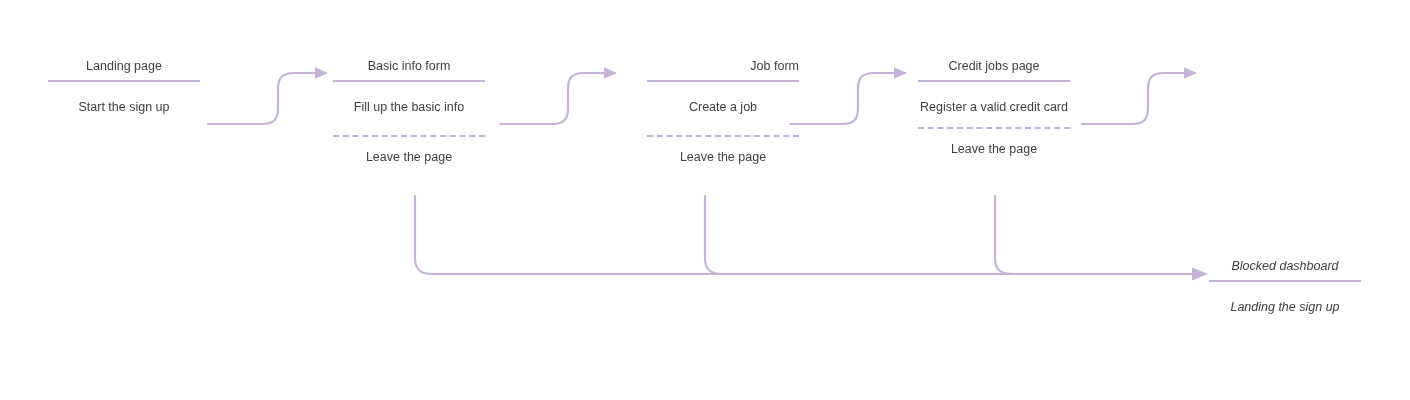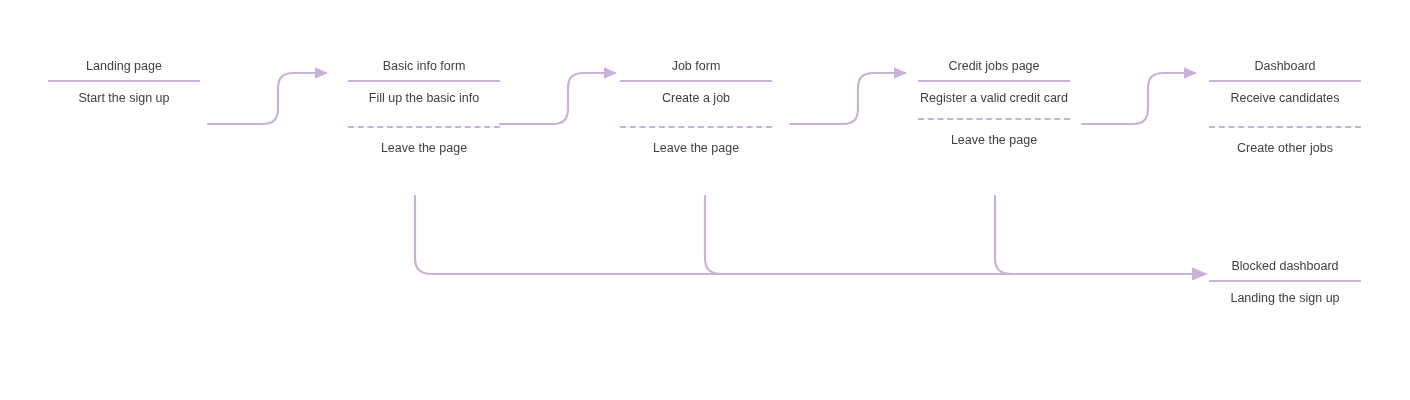--- a/index.html
+++ b/index.html
@@ -52,21 +52,21 @@
   }
   .node-action {
     font-size: 12.5px;
     color: #3f3f3f;
     line-height: 16px;
   }
   .node-head {
     padding-bottom: 6px;
   }
   .primary-zone {
-    padding-top: 0;
+    padding-top: 9px;
     padding-bottom: 12px;
     min-height: 32px;
     display: flex;
     align-items: center;
     justify-content: center;
   }
   .alt-zone {
     padding-top: 12px;
     display: flex;
     align-items: center;
@@ -105,35 +105,35 @@
   <div class="node" style="left:48px; top:58px;">
     <div class="node-head">
       <div class="node-title">Landing page</div>
     </div>
     <div class="rule-solid"></div>
     <div class="primary-zone">
       <div class="node-action">Start the sign up</div>
     </div>
   </div>
 
-  <div class="node" style="left:348px; top:58px;">
+  <div class="node" style="left:333px; top:58px;">
     <div class="node-head">
       <div class="node-title">Basic info form</div>
     </div>
     <div class="rule-solid"></div>
     <div class="primary-zone">
       <div class="node-action">Fill up the basic info</div>
     </div>
     <div class="rule-dashed"></div>
     <div class="alt-zone">
       <div class="node-action">Leave the page</div>
     </div>
   </div>
 
-  <div class="node" style="left:620px; top:58px;">
+  <div class="node" style="left:647px; top:58px;text-align:right;">
     <div class="node-head">
       <div class="node-title">Job form</div>
     </div>
     <div class="rule-solid"></div>
     <div class="primary-zone">
       <div class="node-action">Create a job</div>
     </div>
     <div class="rule-dashed"></div>
     <div class="alt-zone">
       <div class="node-action">Leave the page</div>
@@ -147,35 +147,22 @@
     <div class="rule-solid"></div>
     <div class="primary-zone" style="padding-bottom:4px;">
       <div class="node-action">Register a valid credit card</div>
     </div>
     <div class="rule-dashed"></div>
     <div class="alt-zone">
       <div class="node-action">Leave the page</div>
     </div>
   </div>
 
-  <div class="node" style="left:1209px; top:58px;">
-    <div class="node-head">
-      <div class="node-title">Dashboard</div>
-    </div>
-    <div class="rule-solid"></div>
-    <div class="primary-zone">
-      <div class="node-action">Receive candidates</div>
-    </div>
-    <div class="rule-dashed"></div>
-    <div class="alt-zone">
-      <div class="node-action">Create other jobs</div>
-    </div>
-  </div>
 
-  <div class="node" style="left:1209px; top:258px;">
+  <div class="node" style="left:1209px; top:258px;font-style:italic;">
     <div class="node-head">
       <div class="node-title">Blocked dashboard</div>
     </div>
     <div class="rule-solid"></div>
     <div class="primary-zone">
       <div class="node-action">Landing the sign up</div>
     </div>
   </div>
 
 </div>

